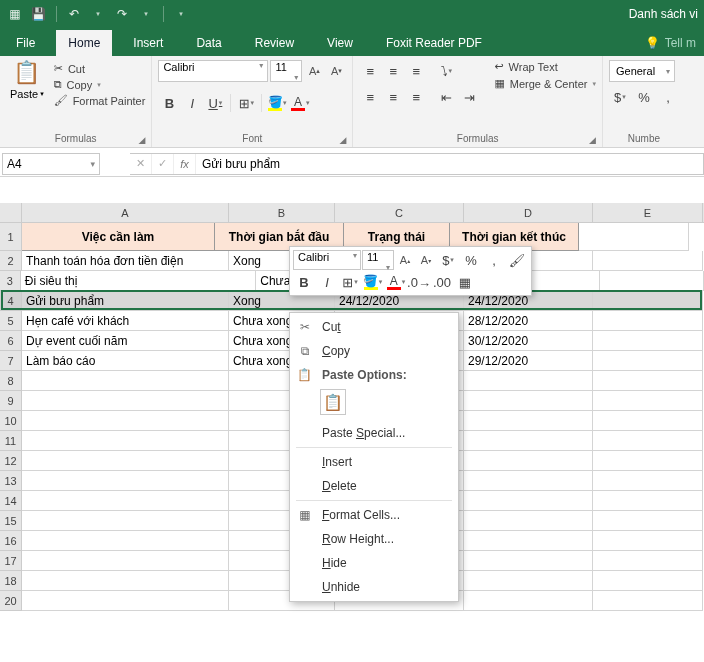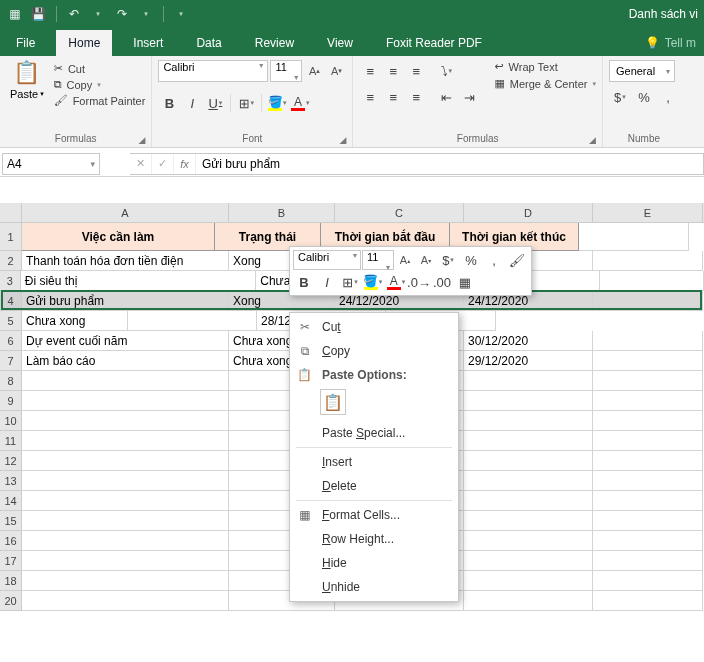--- a/index.html
+++ b/index.html
@@ -255,22 +255,22 @@
         <div class="corner"></div>
         <div class="ch" style="width:207px">A</div>
         <div class="ch" style="width:106px">B</div>
         <div class="ch" style="width:129px">C</div>
         <div class="ch" style="width:129px">D</div>
         <div class="ch" style="width:110px">E</div>
       </div>
       <div class="row" style="height:28px">
         <div class="rh">1</div>
         <div class="cell hdr-cell" style="width:193px">Việc cần làm</div>
+        <div class="cell hdr-cell" style="width:129px">Thời gian bắt đầu</div>
         <div class="cell hdr-cell" style="width:106px">Trạng thái</div>
-        <div class="cell hdr-cell" style="width:129px">Thời gian bắt đầu</div>
         <div class="cell hdr-cell" style="width:129px">Thời gian kết thúc</div>
         <div class="cell" style="width:110px"></div>
       </div>
       <div class="row">
         <div class="rh">2</div>
         <div class="cell" style="width:207px">Thanh toán hóa đơn tiền điện</div>
         <div class="cell" style="width:106px">Xong</div>
         <div class="cell" style="width:129px"></div>
         <div class="cell" style="width:129px"></div>
         <div class="cell" style="width:110px"></div>
@@ -286,20 +286,21 @@
       <div class="row selected">
         <div class="rh sel">4</div>
         <div class="cell" style="width:207px">Gửi bưu phẩm</div>
         <div class="cell" style="width:106px">Xong</div>
         <div class="cell" style="width:129px">24/12/2020</div>
         <div class="cell" style="width:129px">24/12/2020</div>
         <div class="cell" style="width:110px"></div>
       </div>
       <div class="row">
         <div class="rh">5</div>
+        <div class="cell" style="width:207px">Hẹn café với khách</div>
         <div class="cell" style="width:106px">Chưa xong</div>
         <div class="cell" style="width:129px"></div>
         <div class="cell" style="width:129px">28/12/2020</div>
         <div class="cell" style="width:110px"></div>
       </div>
       <div class="row">
         <div class="rh">6</div>
         <div class="cell" style="width:207px">Dự event cuối năm</div>
         <div class="cell" style="width:106px">Chưa xong</div>
         <div class="cell" style="width:129px"></div>

